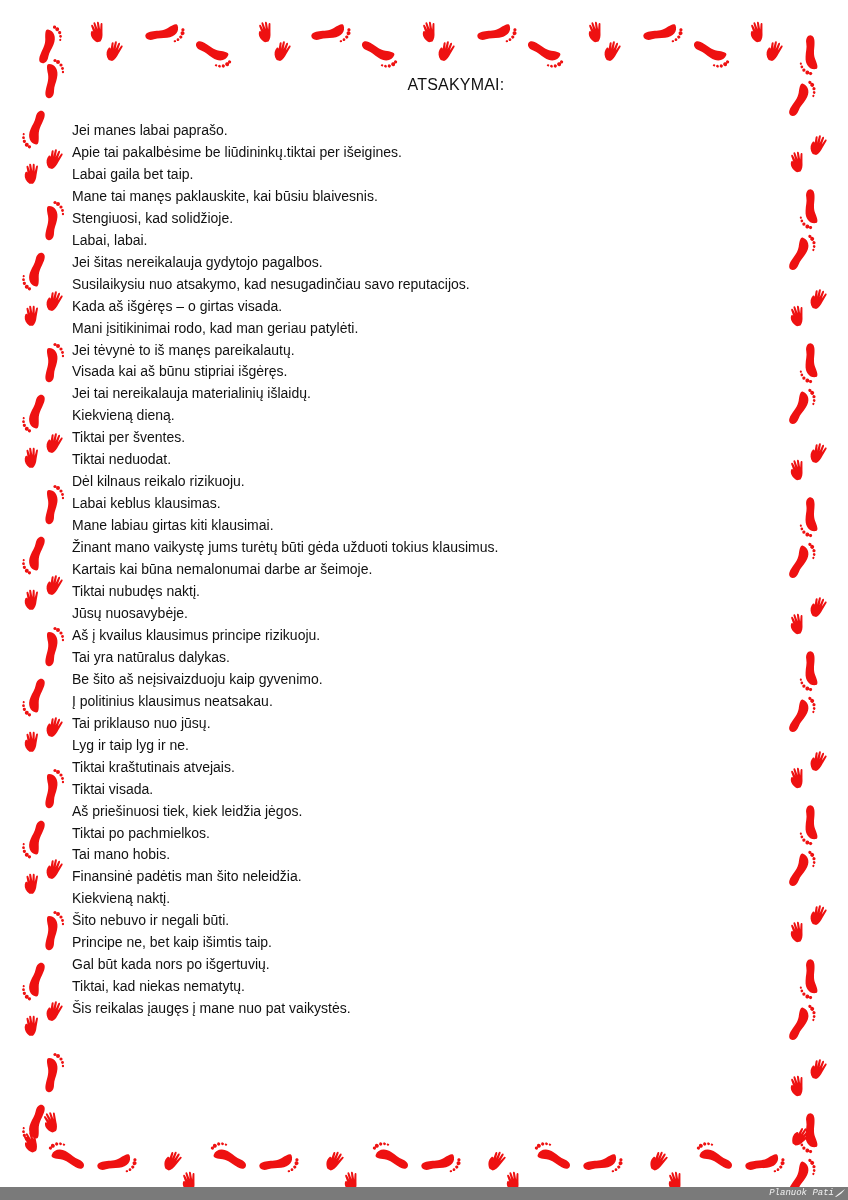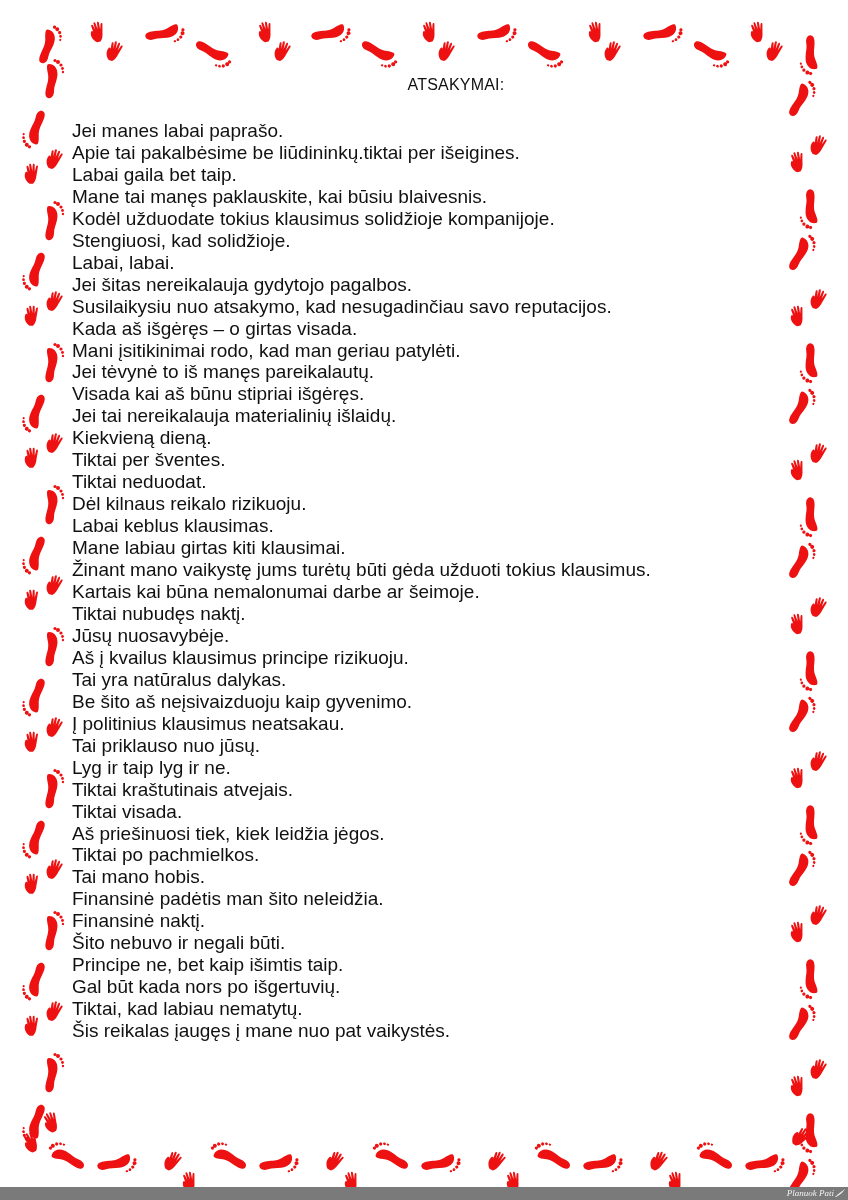--- a/index.html
+++ b/index.html
@@ -11,29 +11,29 @@
     }
     .border-layer { position: absolute; inset: 0; pointer-events: none; }
     .motif { position: absolute; }
     .title {
       position: absolute; left: 0; width: 848px; top: 76px;
       text-align: center; font-size: 16px; letter-spacing: 0.2px;
       padding-left: 64px; box-sizing: border-box;
     }
     .answers {
       position: absolute; left: 72px; top: 120px; margin: 0; padding: 0;
-      list-style: none; font-size: 19px; line-height: 21.95px;
+      list-style: none; font-size: 14px; line-height: 21.95px;
     }
     .answers li { white-space: nowrap; }
     .footer-bar {
       position: absolute; left: 0; top: 1187px; width: 848px; height: 13px;
       background: #7a7a7a;
     }
     .brand {
-      position: absolute; right: 14px; top: 0px; font-family: Liberation Serif, serif;
+      position: absolute; right: 14px; top: 0px; font-family: Liberation Mono, monospace;
       font-style: italic; font-size: 9px; color: #f2f2f2; line-height: 13px;
     }
     .brand-quill { position: absolute; right: 2px; top: 1px; }
   </style>
 </head>
 <body>
 
 <div class="border-layer" id="border">
     <div class="motif" style="left: 38px; top: 24px; transform: rotate(10deg);"><svg width="22" height="42" viewBox="0 0 22 42">
   <path d="M7 6 C13 6 17 12 15 20 C14 25 12 28 12 33 C12 38 9 41 6 40 C3 39 3 35 4 31 C5 26 7 22 6 16 C5 11 4 6 7 6 Z" fill="#ee1111"></path>
@@ -592,21 +592,20 @@
       </svg></div>
   </div>
 
 <div class="title">ATSAKYMAI:</div>
 
 <ul class="answers" id="answers">
     <li>Jei manes labai paprašo.</li>
     <li>Apie tai pakalbėsime be liūdininkų.tiktai per išeigines.</li>
     <li>Labai gaila bet taip.</li>
     <li>Mane tai manęs paklauskite, kai būsiu blaivesnis.</li>
-    <li>Kodėl užduodate tokius klausimus solidžioje kompanijoje.</li>
     <li>Stengiuosi, kad solidžioje.</li>
     <li>Labai, labai.</li>
     <li>Jei šitas nereikalauja gydytojo pagalbos.</li>
     <li>Susilaikysiu nuo atsakymo, kad nesugadinčiau savo reputacijos.</li>
     <li>Kada aš išgėręs – o girtas visada.</li>
     <li>Mani įsitikinimai rodo, kad man geriau patylėti.</li>
     <li>Jei tėvynė to iš manęs pareikalautų.</li>
     <li>Visada kai aš būnu stipriai išgėręs.</li>
     <li>Jei tai nereikalauja materialinių išlaidų.</li>
     <li>Kiekvieną dieną.</li>
@@ -624,25 +623,25 @@
     <li>Be šito aš neįsivaizduoju kaip gyvenimo.</li>
     <li>Į politinius klausimus neatsakau.</li>
     <li>Tai priklauso nuo jūsų.</li>
     <li>Lyg ir taip lyg ir ne.</li>
     <li>Tiktai kraštutinais atvejais.</li>
     <li>Tiktai visada.</li>
     <li>Aš priešinuosi tiek, kiek leidžia jėgos.</li>
     <li>Tiktai po pachmielkos.</li>
     <li>Tai mano hobis.</li>
     <li>Finansinė padėtis man šito neleidžia.</li>
-    <li>Finansinė naktį.</li>
+    <li>Kiekvieną naktį.</li>
     <li>Šito nebuvo ir negali būti.</li>
     <li>Principe ne, bet kaip išimtis taip.</li>
     <li>Gal būt kada nors po išgertuvių.</li>
-    <li>Tiktai, kad labiau nematytų.</li>
+    <li>Tiktai, kad niekas nematytų.</li>
     <li>Šis reikalas įaugęs į mane nuo pat vaikystės.</li>
   </ul>
 
 <div class="footer-bar">
   <span class="brand">Planuok Pati</span>
   <svg class="brand-quill" width="12" height="10" viewBox="0 0 12 10">
     <path d="M1 9 C4 6 8 3 11 1 C9 4 6 7 2 9 Z" fill="#f2f2f2"></path>
   </svg>
 </div>
 

